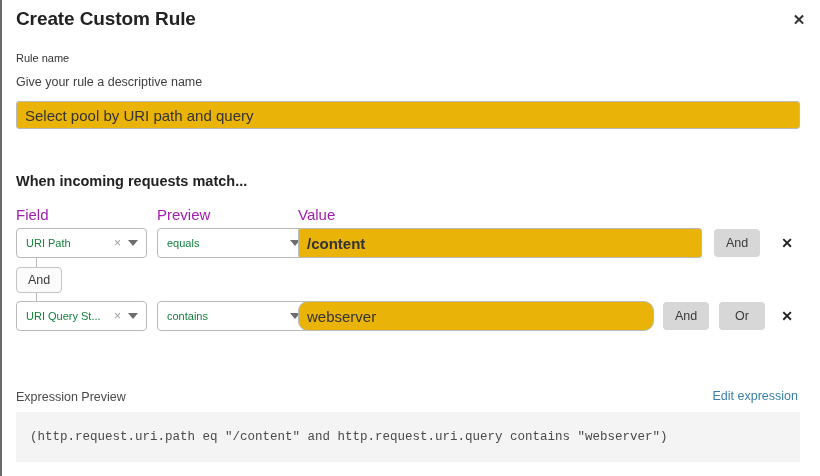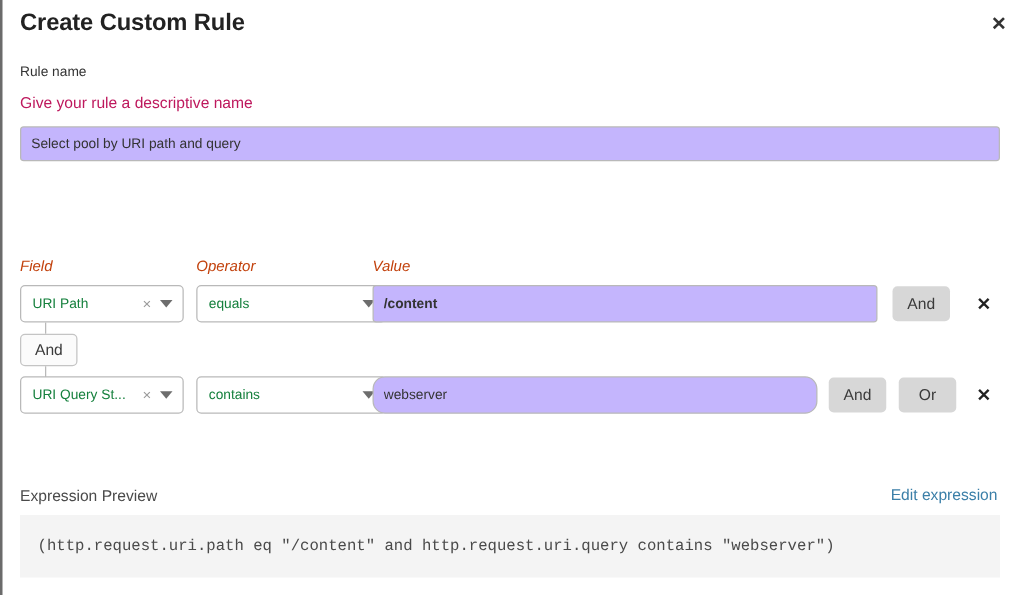--- a/index.html
+++ b/index.html
@@ -60,34 +60,34 @@
   .label-strong {
     position: absolute;
     left: 14px;
     font-size: 11px;
     color: #333333;
   }
   .label-sub {
     position: absolute;
     left: 14px;
     font-size: 12.5px;
-    color: #be185d;
+    color: #404040;
   }
   #rule-name-label { top: 52px; }
   #rule-name-help  { top: 75px; }
 
   .text-input {
     position: absolute;
     box-sizing: border-box;
     height: 28px;
     border: 1px solid #b9b9b9;
     border-radius: 3px;
-    background: #c4b5fd;
-    font-family: "Liberation Sans", sans-serif;
-    font-size: 11px;
+    background: #eab308;
+    font-family: "Liberation Sans", sans-serif;
+    font-size: 15px;
     color: #333333;
     padding: 0 8px;
     outline: none;
   }
   #rule-name-input {
     left: 14px;
     top: 101px;
     width: 784px;
   }
 
@@ -98,23 +98,22 @@
     top: 173px;
     font-size: 14.5px;
     font-weight: bold;
     color: #222222;
   }
 
   
   .col-head {
     position: absolute;
     top: 206px;
-    font-size: 12px;
-    color: #c2410c;
-    font-style: italic;
+    font-size: 15px;
+    color: #a21caf;
   }
   #col-field    { left: 14px; }
   #col-operator { left: 155px; }
   #col-value    { left: 296px; }
 
   
   .cond-row {
     position: absolute;
     left: 0;
     height: 30px;
@@ -279,23 +278,24 @@
 
 <div class="dialog">
 
   <div class="dialog-title">Create Custom Rule</div>
   <button class="close-btn">✕</button>
 
   <div class="label-strong" id="rule-name-label">Rule name</div>
   <div class="label-sub" id="rule-name-help">Give your rule a descriptive name</div>
   <input class="text-input" id="rule-name-input" type="text" value="Select pool by URI path and query" style="">
 
+  <div class="section-heading">When incoming requests match...</div>
 
   <div class="col-head" id="col-field">Field</div>
-  <div class="col-head" id="col-operator">Operator</div>
+  <div class="col-head" id="col-operator">Preview</div>
   <div class="col-head" id="col-value">Value</div>
 
   <div class="cond-row" id="cond-row-1">
     <div class="select-box field-select">
       <span class="select-label">URI Path</span>
       <span class="select-clear">×</span>
       <span class="caret"></span>
     </div>
     <div class="select-box operator-select">
       <span class="select-label">equals</span>

